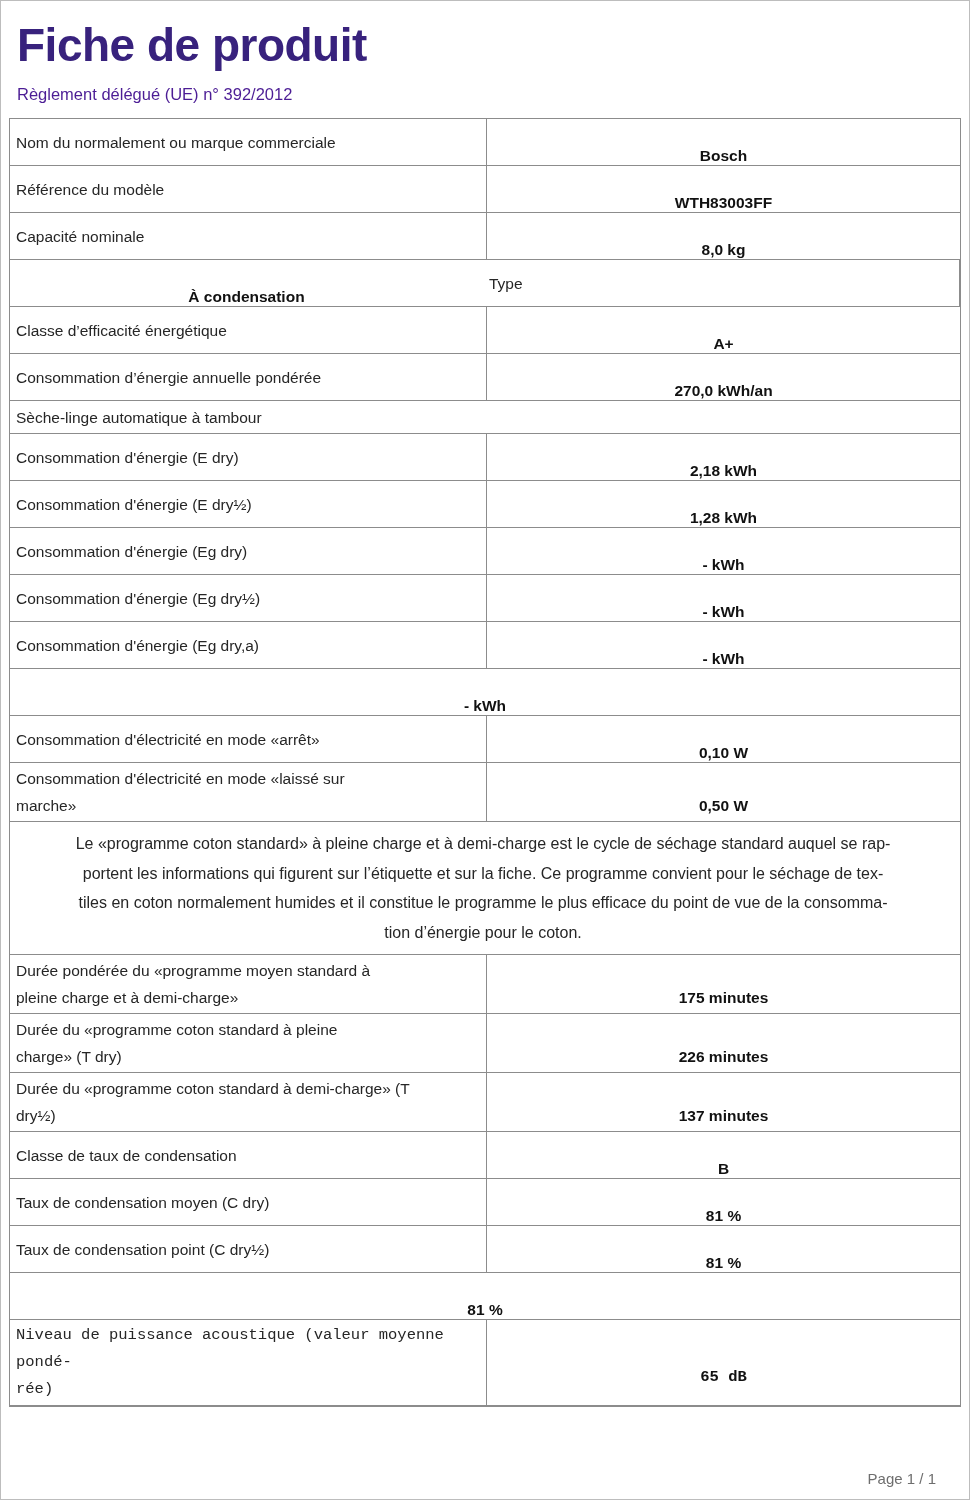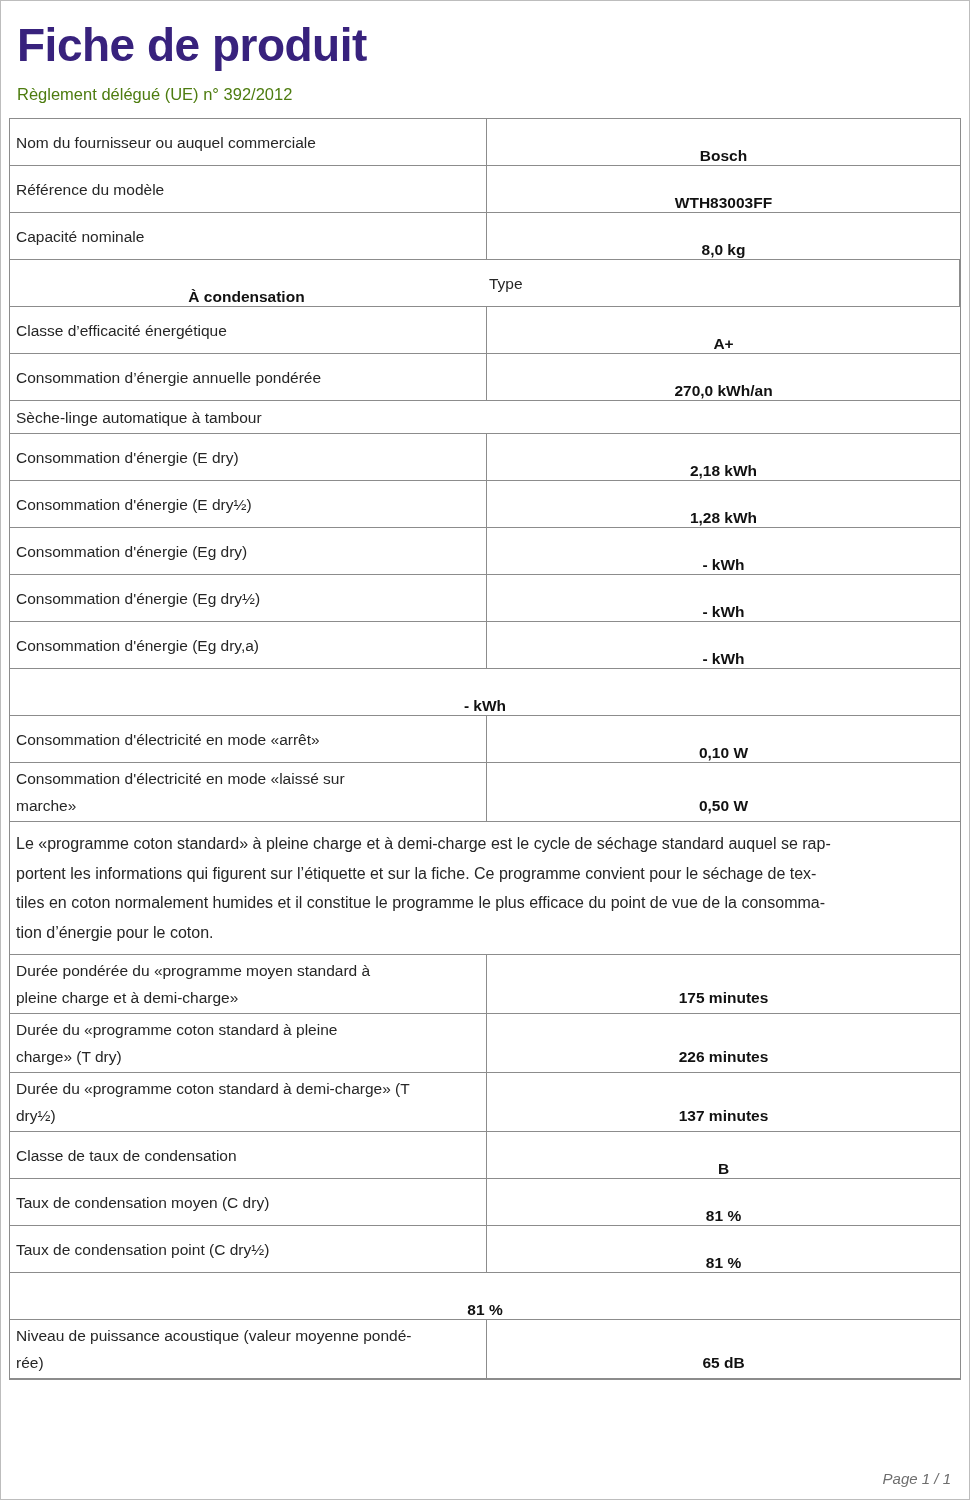--- a/index.html
+++ b/index.html
@@ -19,34 +19,34 @@
     font-size: 46px;
     line-height: 48px;
     font-weight: bold;
     color: #38227d;
     letter-spacing: -0.5px;
   }
   .doc-subtitle {
     margin: 15px 0 0 16px;
     font-size: 16.5px;
     line-height: 20px;
-    color: #4d7c0f;
+    color: #4c1d95;
   }
   .product-table {
     margin: 14px 8px 0 8px;
     border: 1px solid #8c8c8c;
     border-bottom-width: 2px;
   }
   .trow {
     display: flex;
     border-bottom: 1px solid #8c8c8c;
     min-height: 33px;
     box-sizing: border-box;
   }
-  .trow:last-child { border-bottom: none; }
+  .trow:last-child { border-bottom: none; font-family: Liberation Mono, monospace; }
   .cell { box-sizing: border-box; }
   .cell.label {
     flex: 0 0 477px;
     padding: 2px 10px 2px 6px;
     display: flex;
     align-items: center;
     font-size: 15.5px;
     line-height: 27px;
     color: #262626;
     white-space: pre-line;
@@ -61,45 +61,45 @@
     font-weight: bold;
     color: #111111;
     text-align: center;
     white-space: pre-line;
     margin-top: 28px;
   }
   .trow.section .cell.label,
   .trow.text .cell.label {
     flex: 1 1 auto;
     border-right: none;
+    text-align: center;
   }
   .trow.text .cell.label {
     display: block;
     padding: 7px 10px 7px 6px;
     font-size: 16px;
     line-height: 29.5px;
   }
   .page-footer {
     position: absolute;
-    right: 18px;
+    right: 33px;
     bottom: 12px;
     font-size: 15px;
     color: #6e6e6e;
-    font-style: italic;
   }
 </style>
 </head>
 <body>
 
 <h1 class="doc-title">Fiche de produit</h1>
 <div class="doc-subtitle">Règlement délégué (UE) n° 392/2012</div>
 
 <div class="product-table">
     <div class="trow kv">
-      <div class="cell label">Nom du fournisseur ou auquel commerciale</div>
+      <div class="cell label">Nom du normalement ou marque commerciale</div>
       <div class="cell value">Bosch</div>
     </div>
     <div class="trow kv">
       <div class="cell label">Référence du modèle</div>
       <div class="cell value">WTH83003FF</div>
     </div>
     <div class="trow kv">
       <div class="cell label">Capacité nominale</div>
       <div class="cell value">8,0 kg</div>
     </div>

